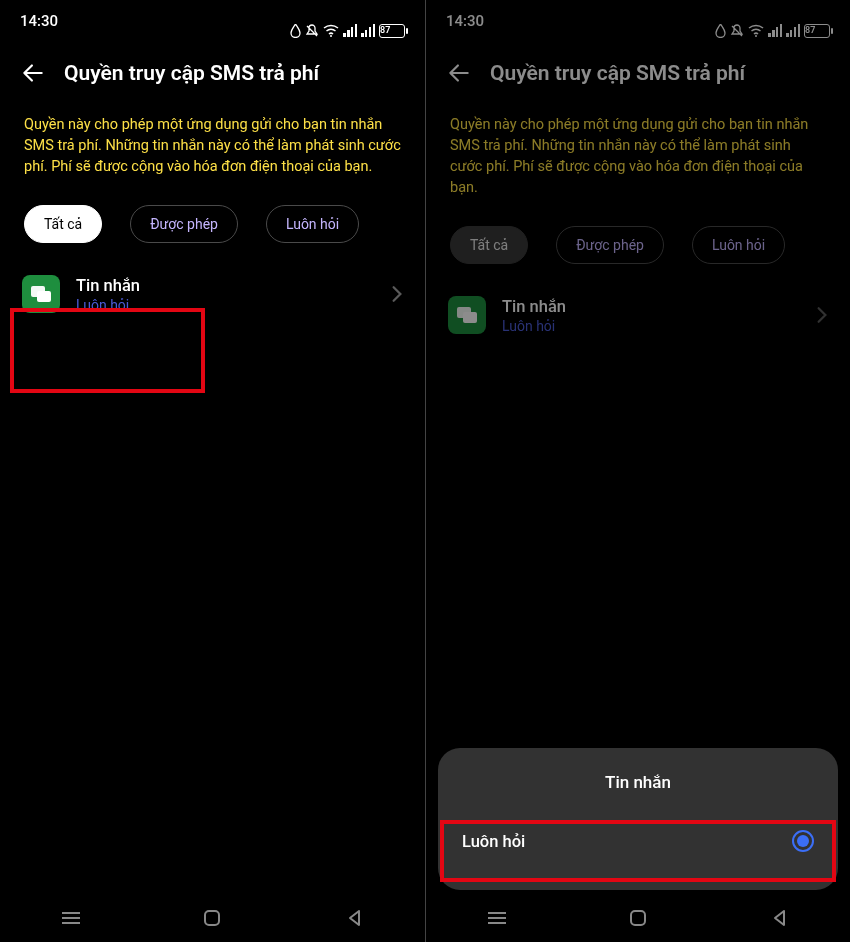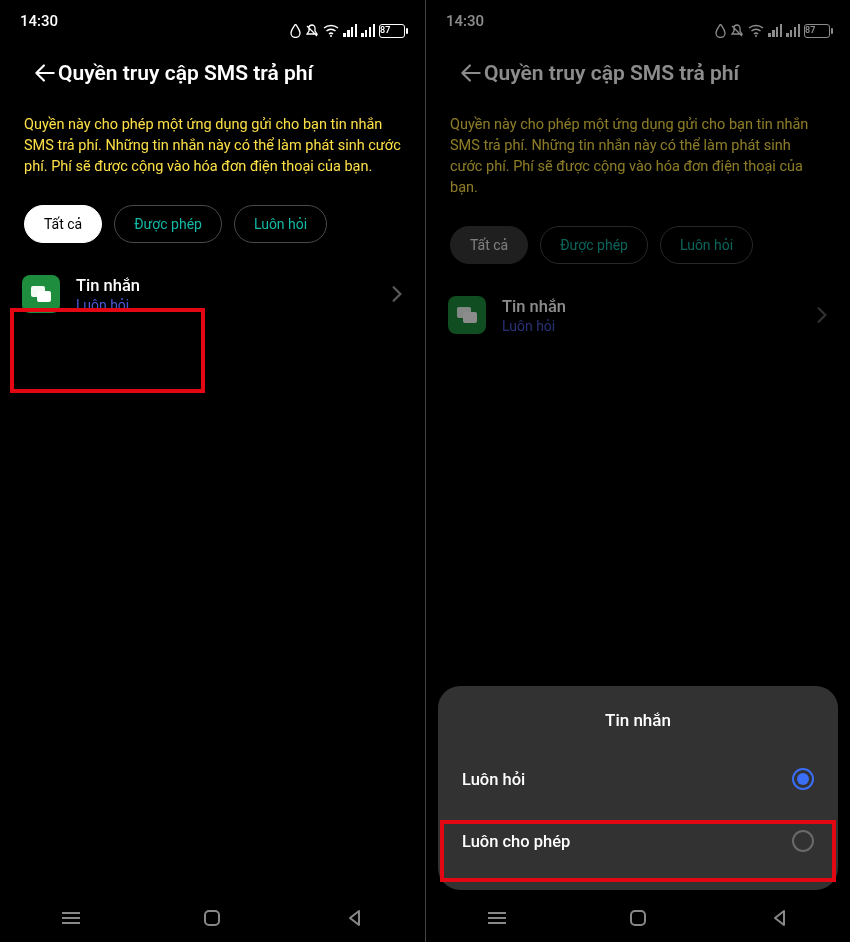--- a/index.html
+++ b/index.html
@@ -33,47 +33,48 @@
     font-weight: 500;
     height: 38px;
   }
   .status-icons { display: flex; gap: 4px; align-items: center; margin-top: 19px; }
   .status-icons svg, .status-icons .batt { display: block; }
 
   
   .header {
     display: flex;
     align-items: center;
-    padding: 22px 32px 18px;
+    gap: 18px;
+    padding: 22px 20px 18px;
   }
   .header .title {
     font-size: 21px;
     font-weight: 600;
   }
 
   
   .desc {
     padding: 10px 24px 20px;
     font-size: 14.5px;
     line-height: 1.45;
     color: #fde047;
   }
 
   
   .chips {
     display: flex;
-    gap: 12px;
+    gap: 28px;
     padding: 8px 24px 22px;
   }
   .chip {
     border: 1px solid #4a4a4a;
     border-radius: 999px;
     padding: 10px 19px;
     font-size: 14px;
-    color: #14b8a6;
+    color: #c4b5fd;
     background: transparent;
   }
   .chip.active-white {
     background: #fff;
     color: #000;
     border-color: #fff;
   }
   .chip.active-gray {
     background: #3a3a3a;
     color: #e5e5e5;
@@ -340,24 +341,20 @@
         </svg>
     </div>
   </div>
 
   <div class="sheet">
     <div class="sheet-title">Tin nhắn</div>
     <div class="sheet-row">
       <span>Luôn hỏi</span>
       <div class="radio checked"></div>
     </div>
-    <div class="sheet-row">
-      <span>Luôn cho phép</span>
-      <div class="radio"></div>
-    </div>
     <div class="highlight-box" style="left:2px; right:2px; bottom:8px; height:62px; width:auto;"></div>
   </div>
 
   <div class="navbar">
     <div class="navbtn">
         <svg width="22" height="16" viewBox="0 0 22 16">
           <line x1="2" y1="3" x2="20" y2="3" stroke="#888" stroke-width="2"></line>
           <line x1="2" y1="8" x2="20" y2="8" stroke="#888" stroke-width="2"></line>
           <line x1="2" y1="13" x2="20" y2="13" stroke="#888" stroke-width="2"></line>
         </svg>

